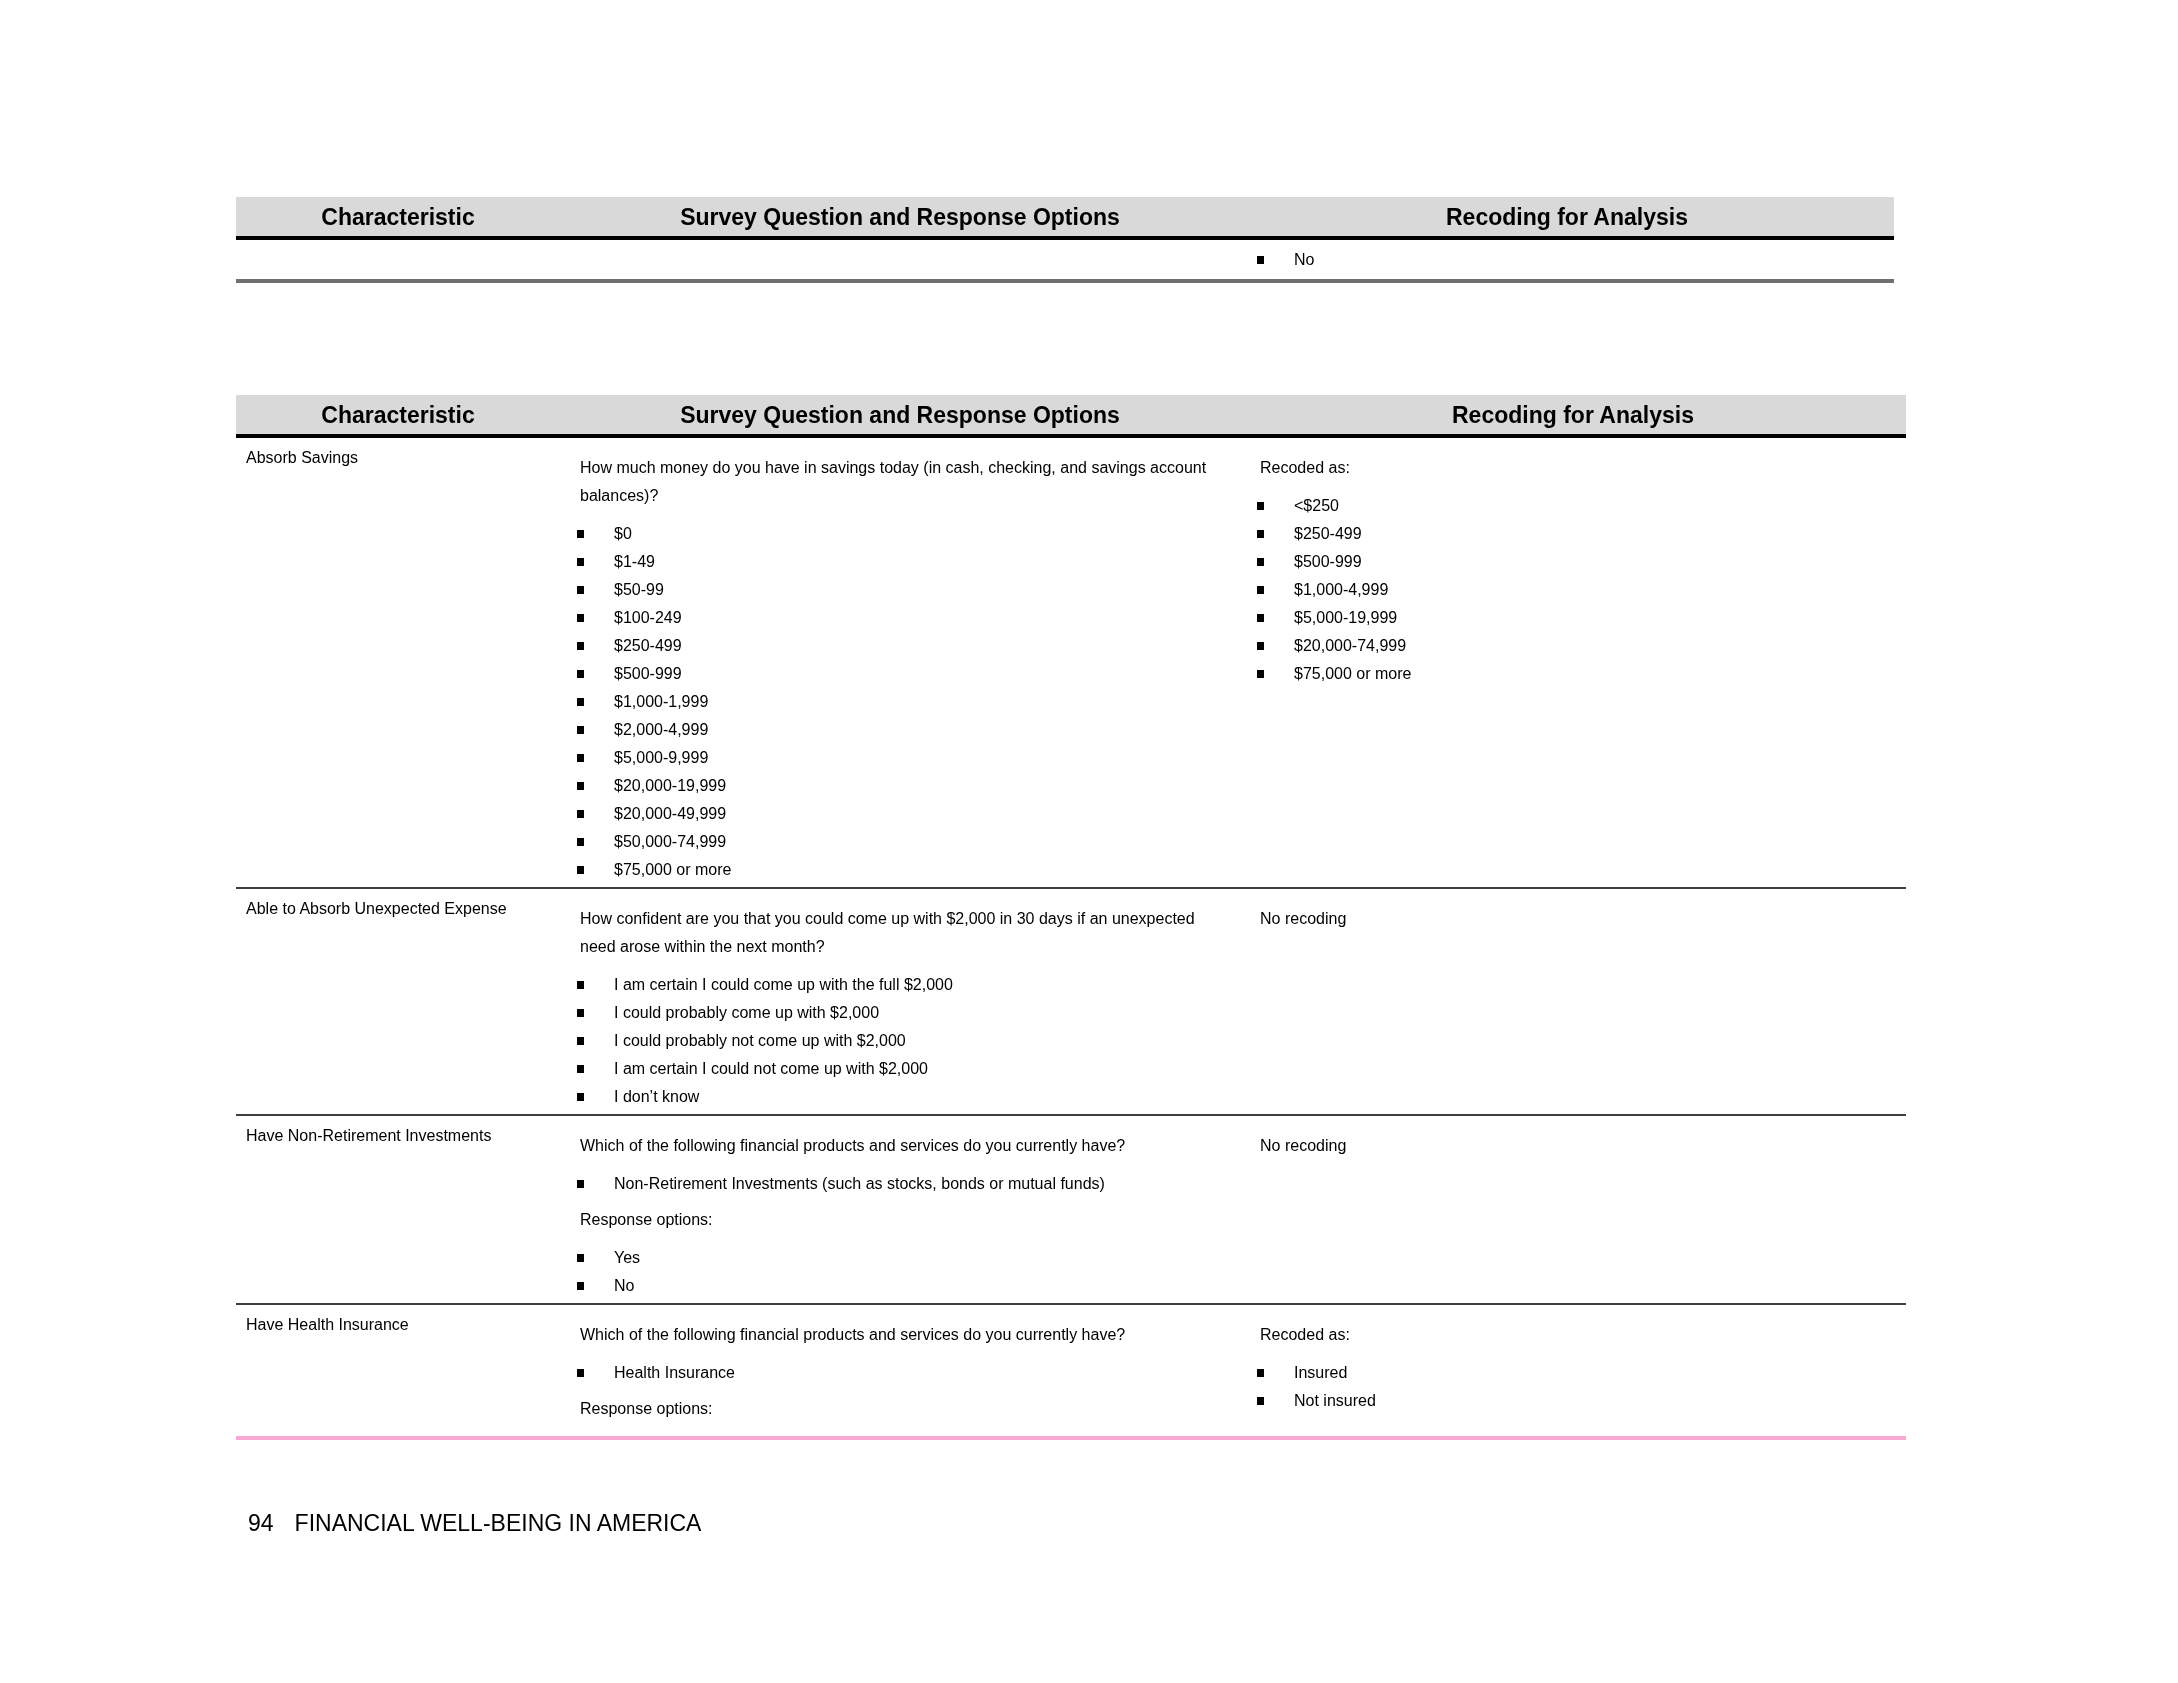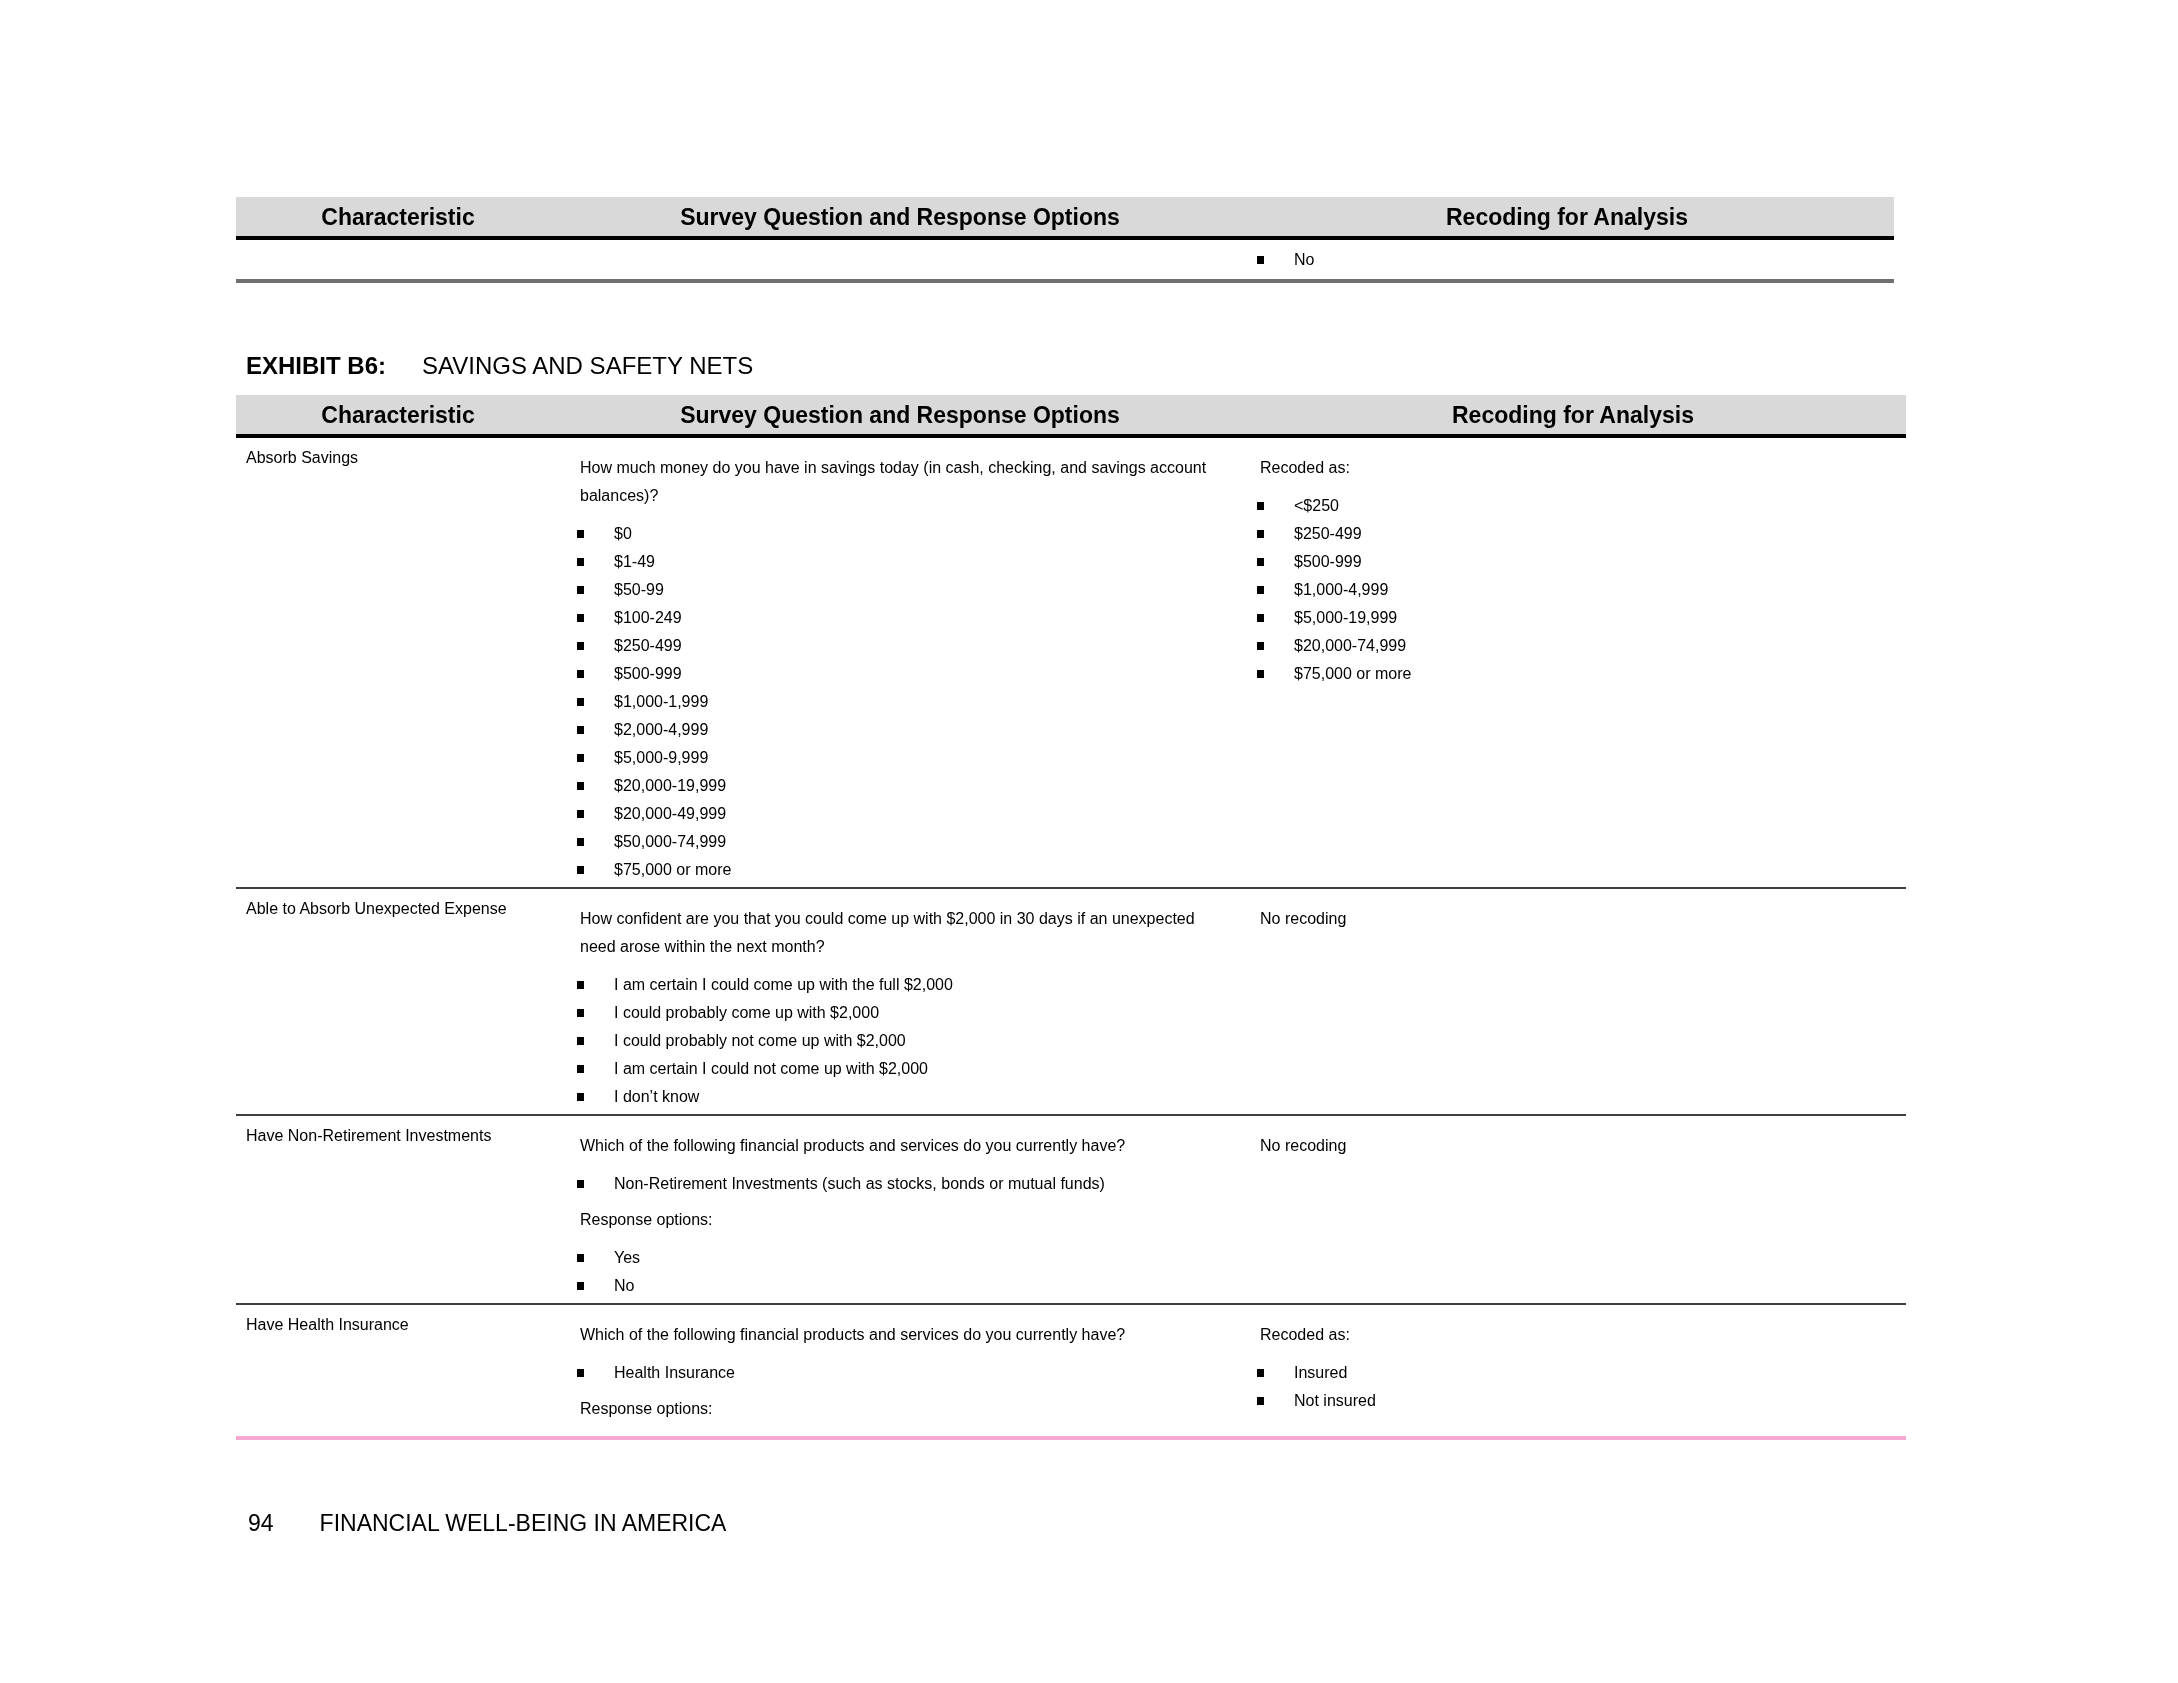--- a/index.html
+++ b/index.html
@@ -61,21 +61,21 @@
     white-space: nowrap;
   }
   .exhibit .lbl { font-weight: bold; }
   .exhibit .ttl { margin-left: 36px; font-weight: normal; }
 
   .footer {
     position: absolute;
     left: 248px;
     top: 1509px;
     display: flex;
-    gap: 46px;
+    gap: 21px;
     font-size: 23px;
     line-height: 28px;
   }
 </style>
 </head>
 <body>
 
 <div class="page">
 
   <table class="top-table">
@@ -98,23 +98,20 @@
         <td>
           <div class="opt">
             <span class="sq"></span>
             <span class="txt">No</span>
           </div>
         </td>
       </tr>
     </tbody>
   </table>
 
-  <div class="exhibit">
-    <span class="lbl">EXHIBIT B6:</span><span class="ttl">SAVINGS AND SAFETY NETS</span>
-  </div>
 
   <table class="main-table">
     <colgroup>
         <col style="width:324px">
         <col style="width:680px">
         <col>
       </colgroup>
     <thead>
       <tr>
         <th>Characteristic</th>

